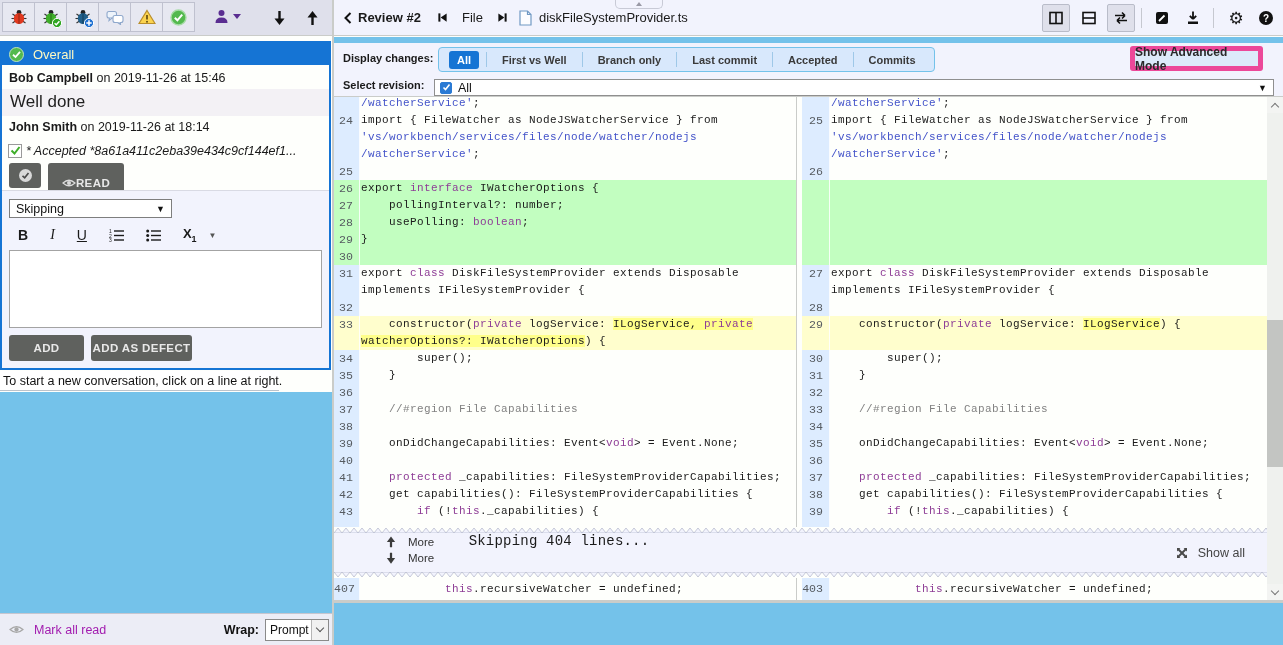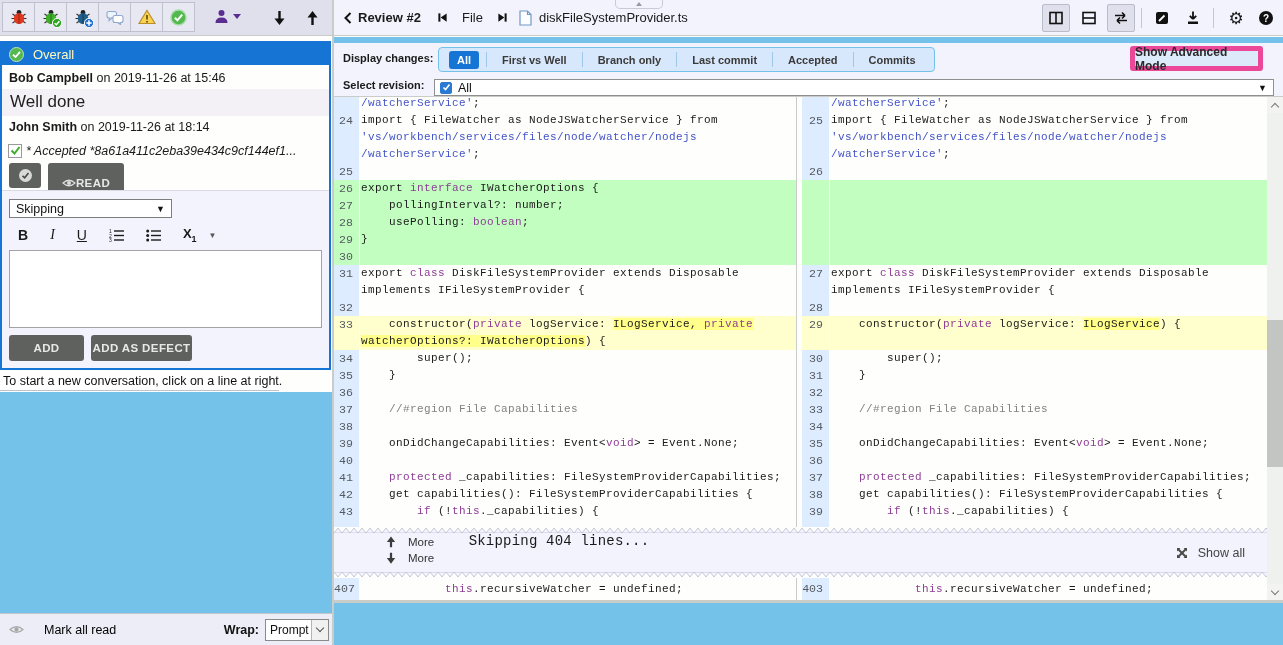--- a/index.html
+++ b/index.html
@@ -31,21 +31,21 @@
 #format-select{width:163px;height:19px;background:#fff;border:1px solid #7e7e7e;font-size:12.5px;color:#111;display:flex;align-items:center;padding:0 6px;justify-content:space-between}
 #format-bar{height:20px;margin-top:7px;display:flex;align-items:center;gap:22px;padding-left:9px;color:#1a1a1a}
 #format-bar .fb{font-size:14px}
 #comment-textarea{width:313px;height:78px;background:#fff;border:1px solid #a3a3a3;margin-top:5px}
 #editor-buttons{margin-top:7px;display:flex;gap:7px}
 #add-button{width:75px;height:26px}
 #add-as-defect-button{width:101px;height:26px}
 #hint-row{position:absolute;left:0;top:335px;width:279px;height:20px;background:#fff;font-size:12.5px;color:#111;line-height:20px;padding-left:3px;border-bottom:1px solid #bcc3cc;white-space:nowrap}
 #sidebar-blue{position:absolute;left:0;top:356px;width:332px;height:221px;background:#74c2ea}
 #sidebar-bottom{position:absolute;left:0;top:577px;width:332px;height:32px;background:#ecedf6;border-top:1px solid #c6c6d0;display:flex;align-items:center}
-#mark-all-read{display:flex;align-items:center;gap:20px;color:#000000;font-size:12.5px;margin-left:9px}
+#mark-all-read{display:flex;align-items:center;gap:10px;color:#a21caf;font-size:12.5px;margin-left:9px}
 #wrap-label{font-weight:bold;font-size:12.5px;color:#111;margin-left:auto;margin-right:6px}
 #wrap-select{width:64px;height:22px;background:#fff;border:1px solid #8a8a8a;margin-right:3px;display:flex;align-items:center;font-size:12px;color:#111}
 #wrap-select .val{flex:1;padding-left:4px;overflow:hidden;white-space:nowrap}
 #wrap-select .chev{width:17px;height:100%;border-left:1px solid #b5b5b5;background:#f1f1f1;display:flex;align-items:center;justify-content:center}
 .chevron-down{width:6px;height:6px;border-left:1.5px solid #555;border-bottom:1.5px solid #555;transform:rotate(-45deg);margin-top:-3px}
 
 #main{left:333px;top:0;width:950px;height:645px;border-left:1px solid #caccc9;background:#fefffc}
 #main-header{position:absolute;left:0;top:0;width:949px;height:36px;background:#f2f3fd;border-bottom:1px solid #caccc9}
 .mh{position:absolute;top:0;height:35px;display:flex;align-items:center}
 #review-back{left:10px;gap:6px;font-size:13px;font-weight:bold;color:#1a1a1a}

